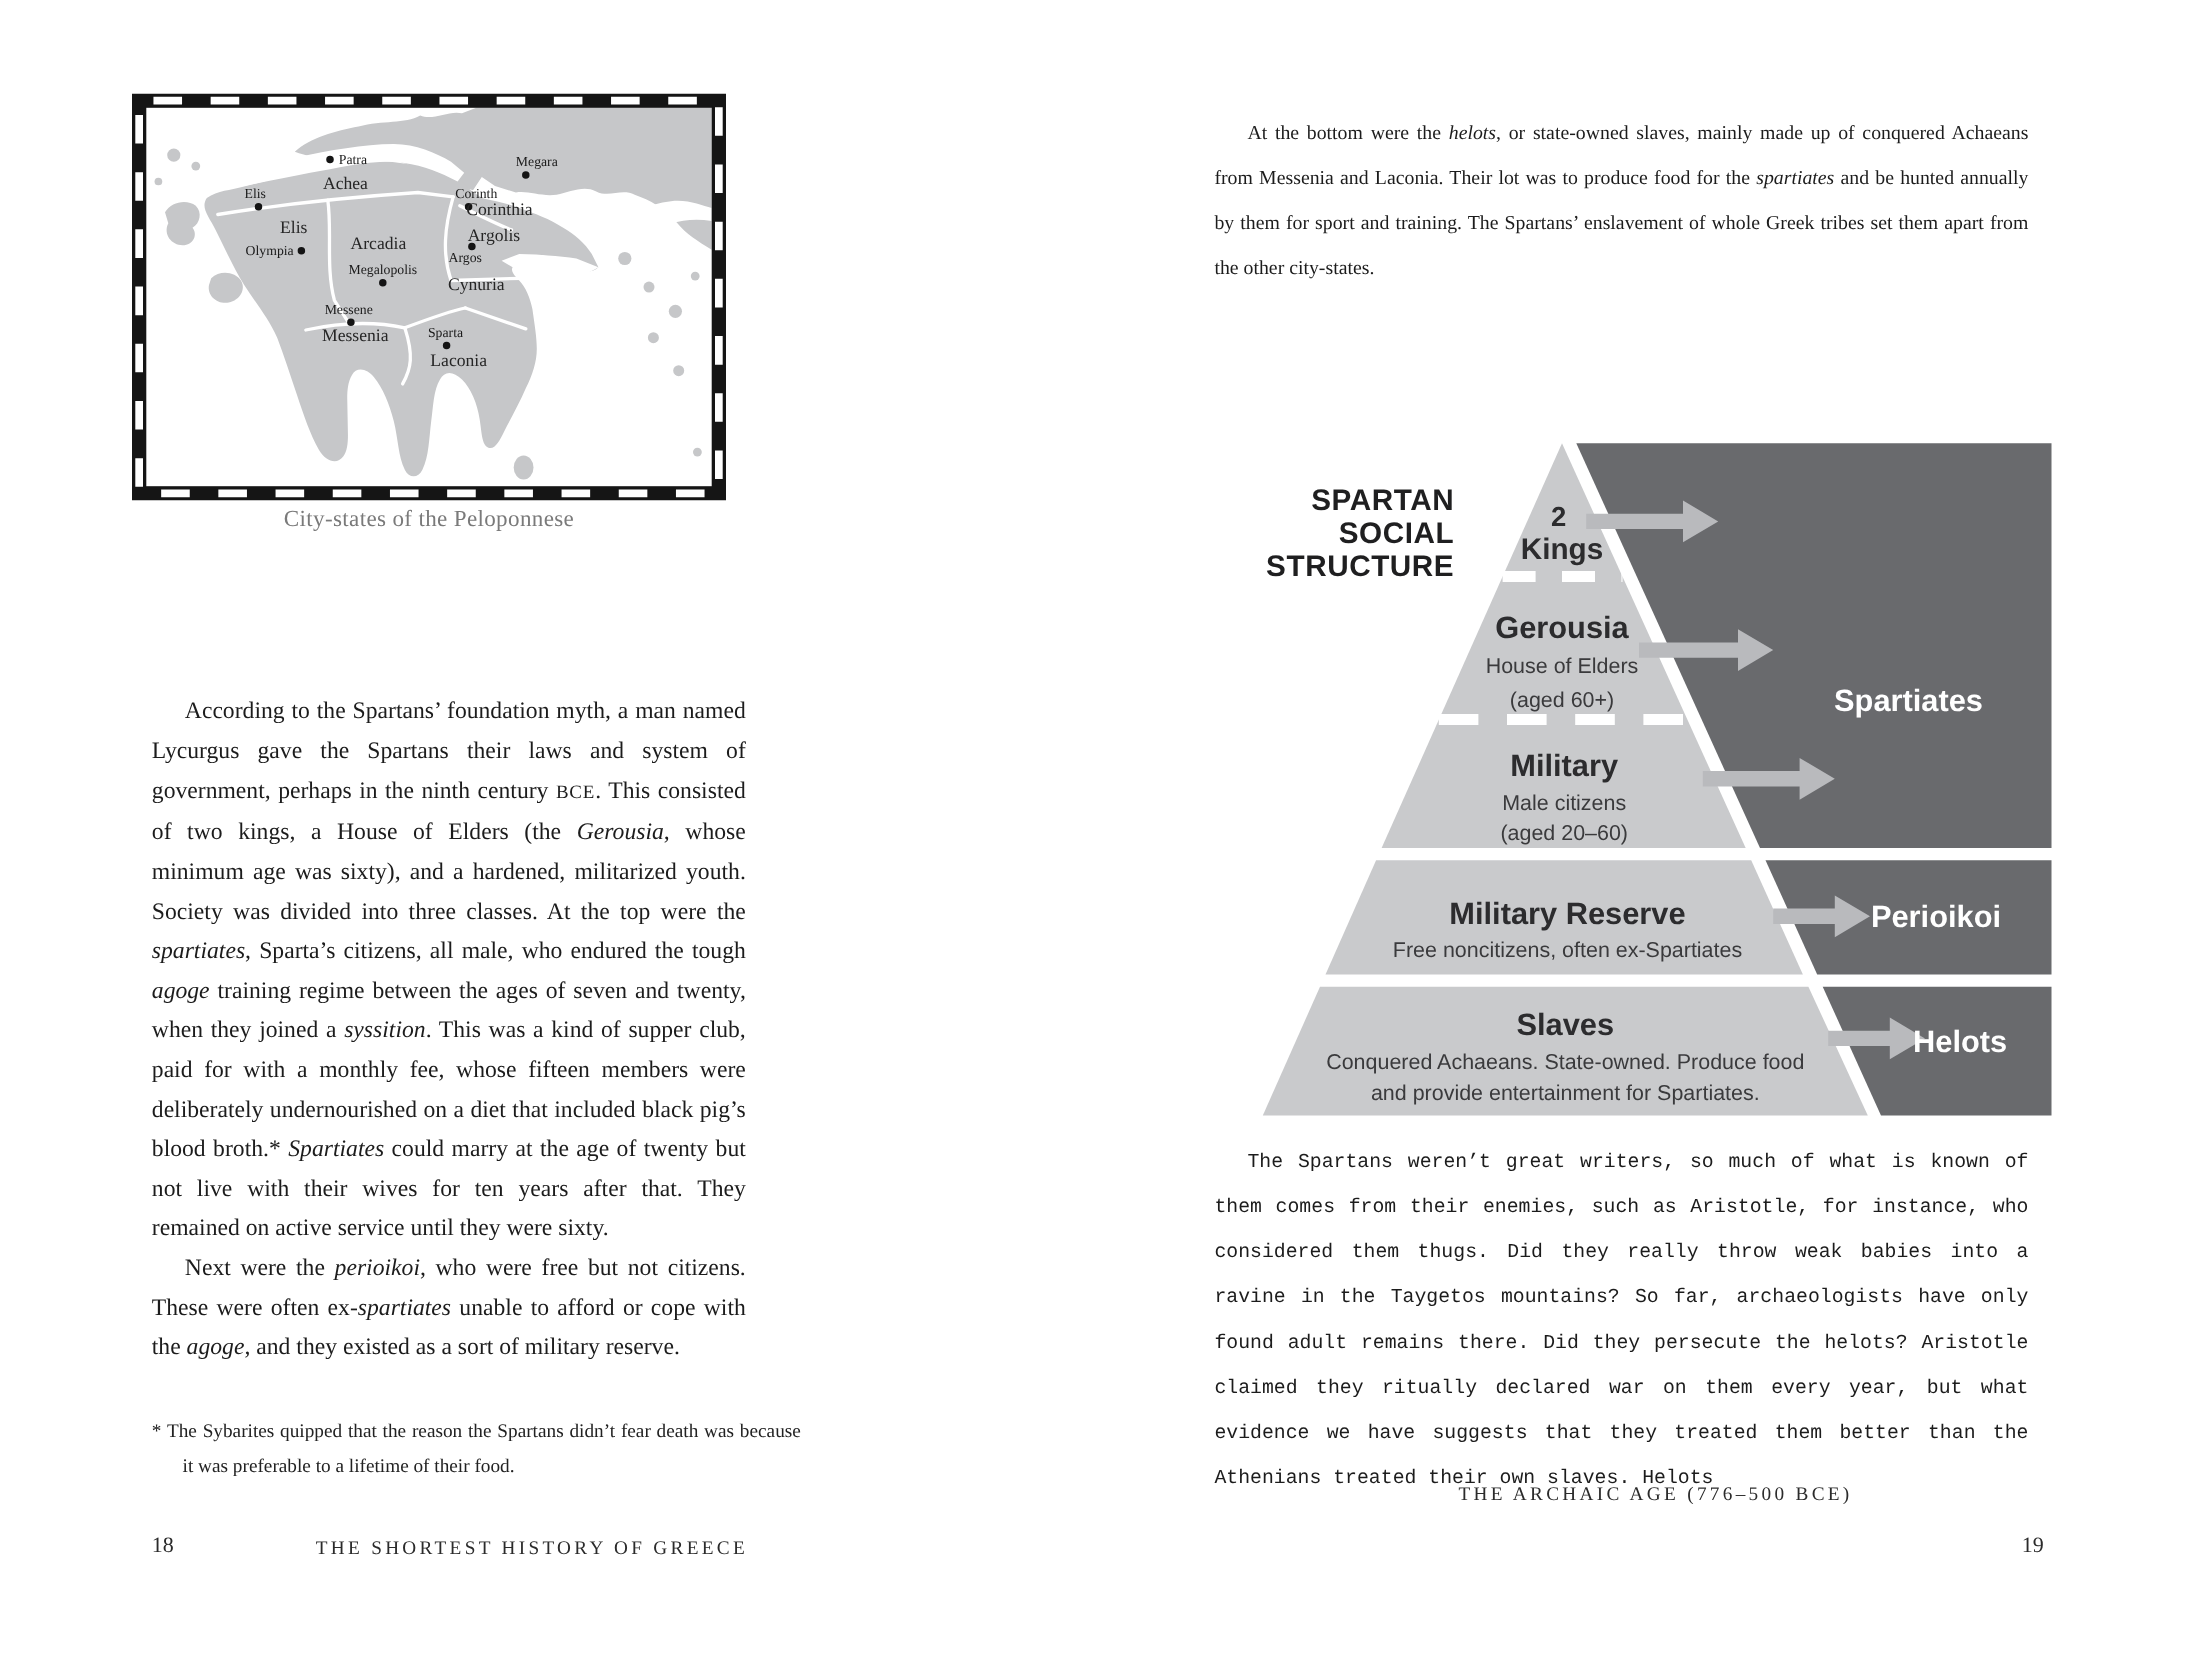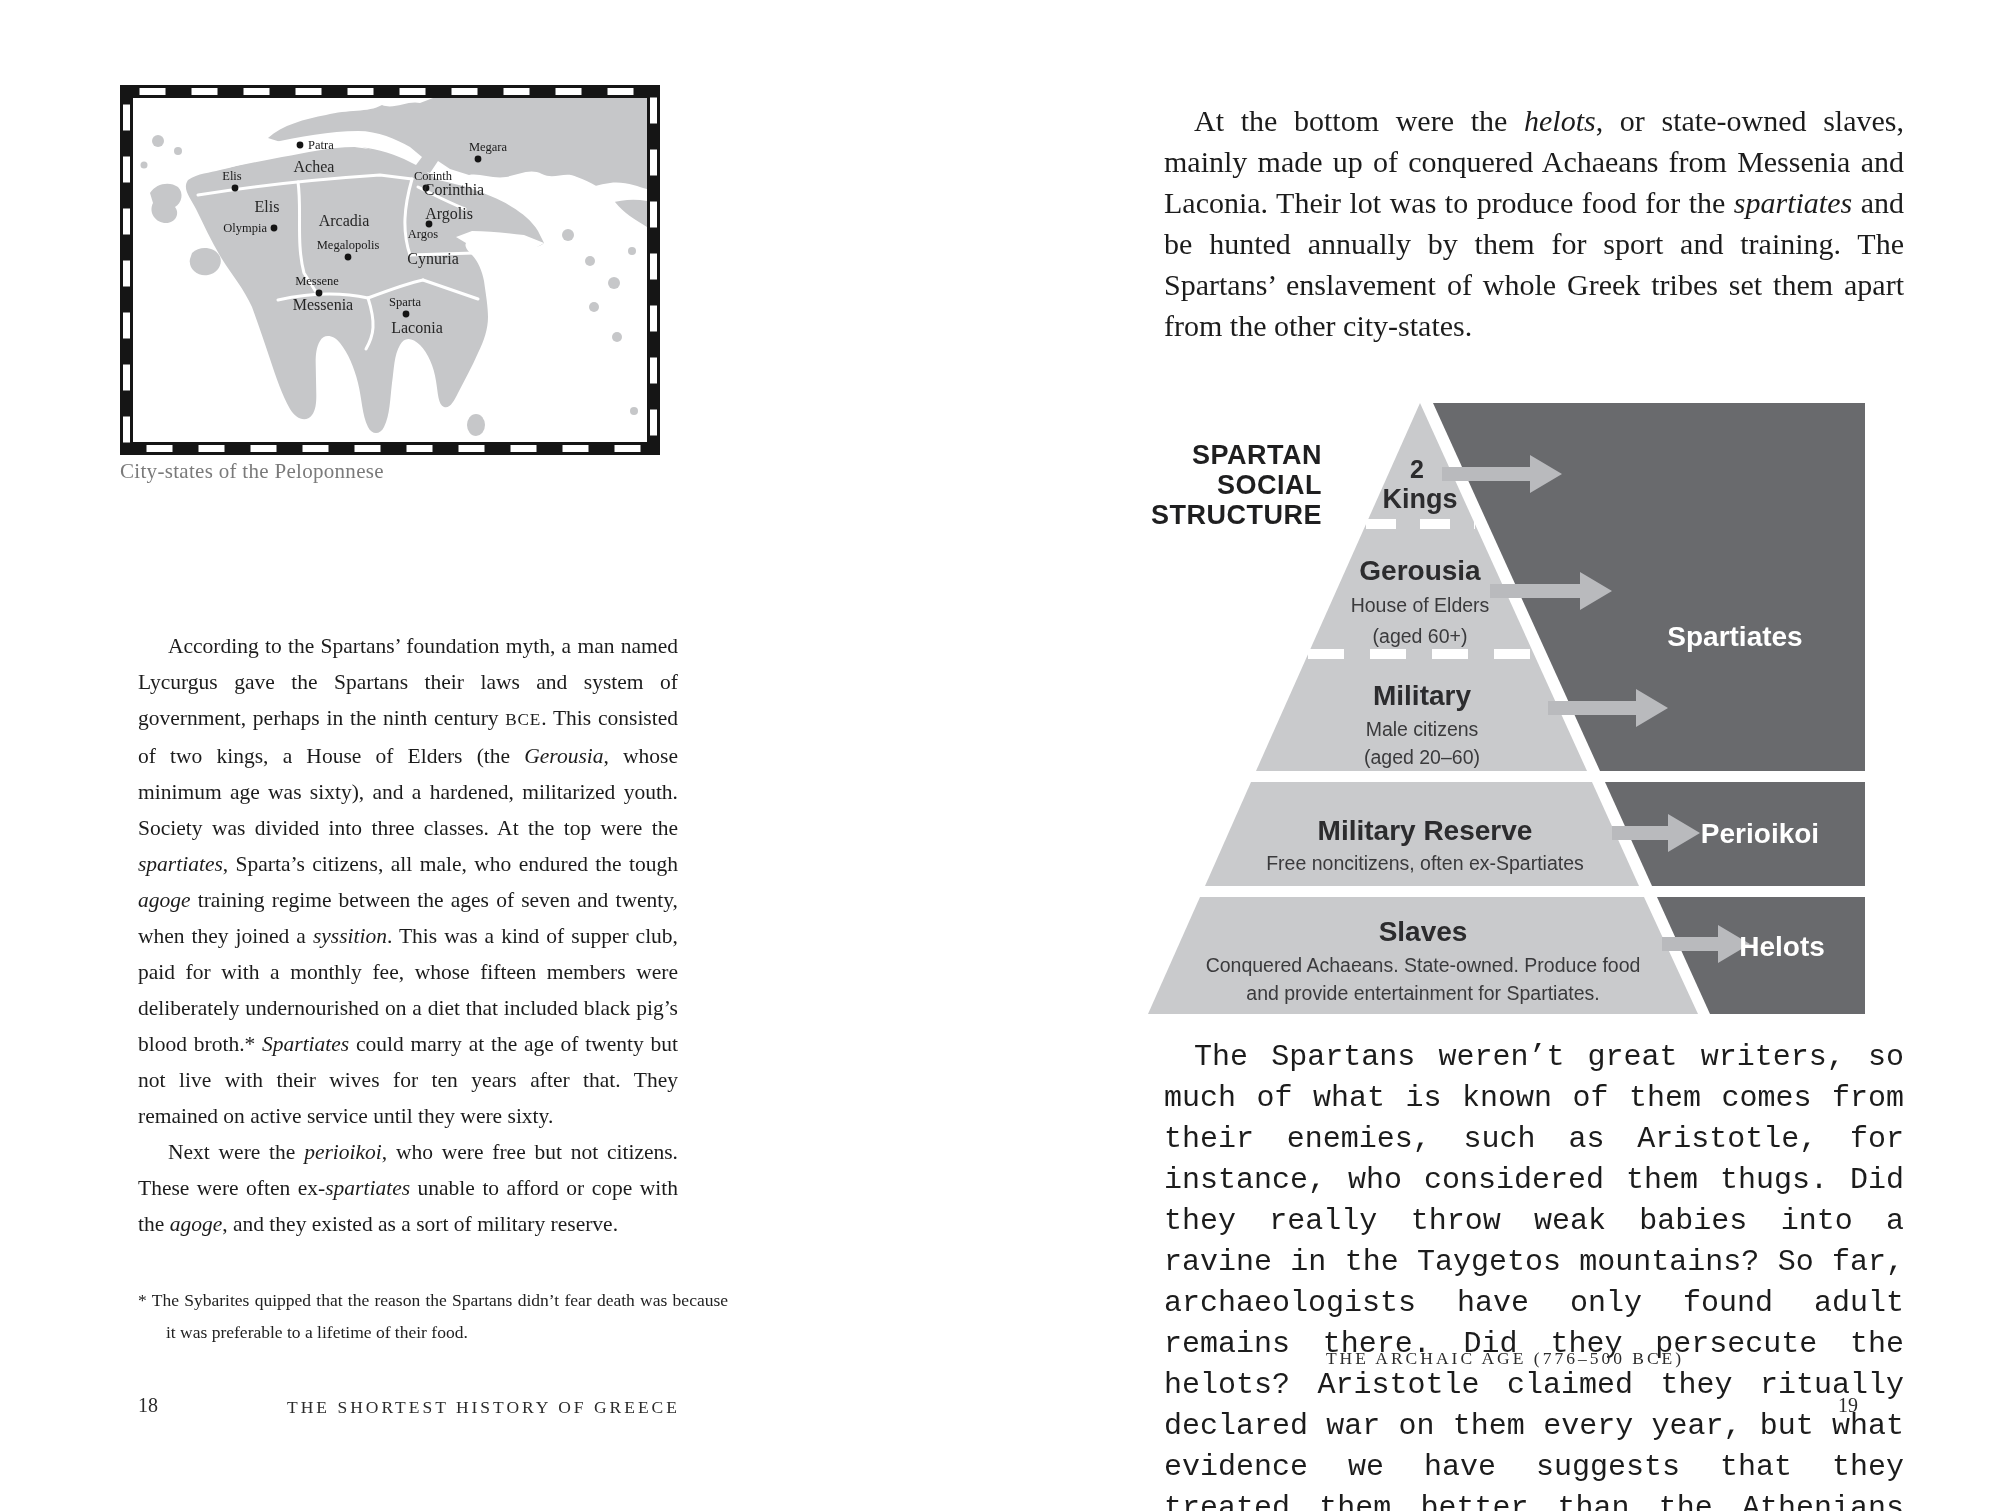--- a/index.html
+++ b/index.html
@@ -6,32 +6,32 @@
   body{
     width:2000px;height:1511px;position:relative;background:#ffffff;
     font-family:"Liberation Serif","DejaVu Serif",serif;color:#1c1c1c;
     overflow:hidden;
   }
   .abs{position:absolute;}
   
   .bodytext{text-align:justify;}
   .bodytext p{margin:0;}
   .left-col{left:138px;width:540px;font-size:21.5px;line-height:36px;}
-  .right-col{left:1164px;width:740px;font-size:30px;line-height:41px;}
+  .right-col{left:1104px;width:740px;font-size:18px;line-height:41px;}
   .indent{text-indent:30px;}
   .it{font-style:italic;}
   .sc{font-size:0.80em;letter-spacing:0.8px;}
   
   .footnote{
     left:138px;top:1284px;width:562px;font-size:17.5px;line-height:32px;
     text-align:justify;padding-left:28px;text-indent:-28px;color:#222;
   }
   
   .map-caption{
-    left:120px;top:459px;width:540px;
+    left:120px;top:459px;width:540px;text-align:center;
     font-size:21px;color:#7a7a7a;letter-spacing:0.3px;
   }
   
   .folio{font-size:20px;color:#2b2b2b;}
   .running-head{
     font-size:17.5px;letter-spacing:3px;color:#2b2b2b;text-align:center;
     white-space:nowrap;
   }
   
   .sans{font-family:"Liberation Sans","DejaVu Sans",sans-serif;}

